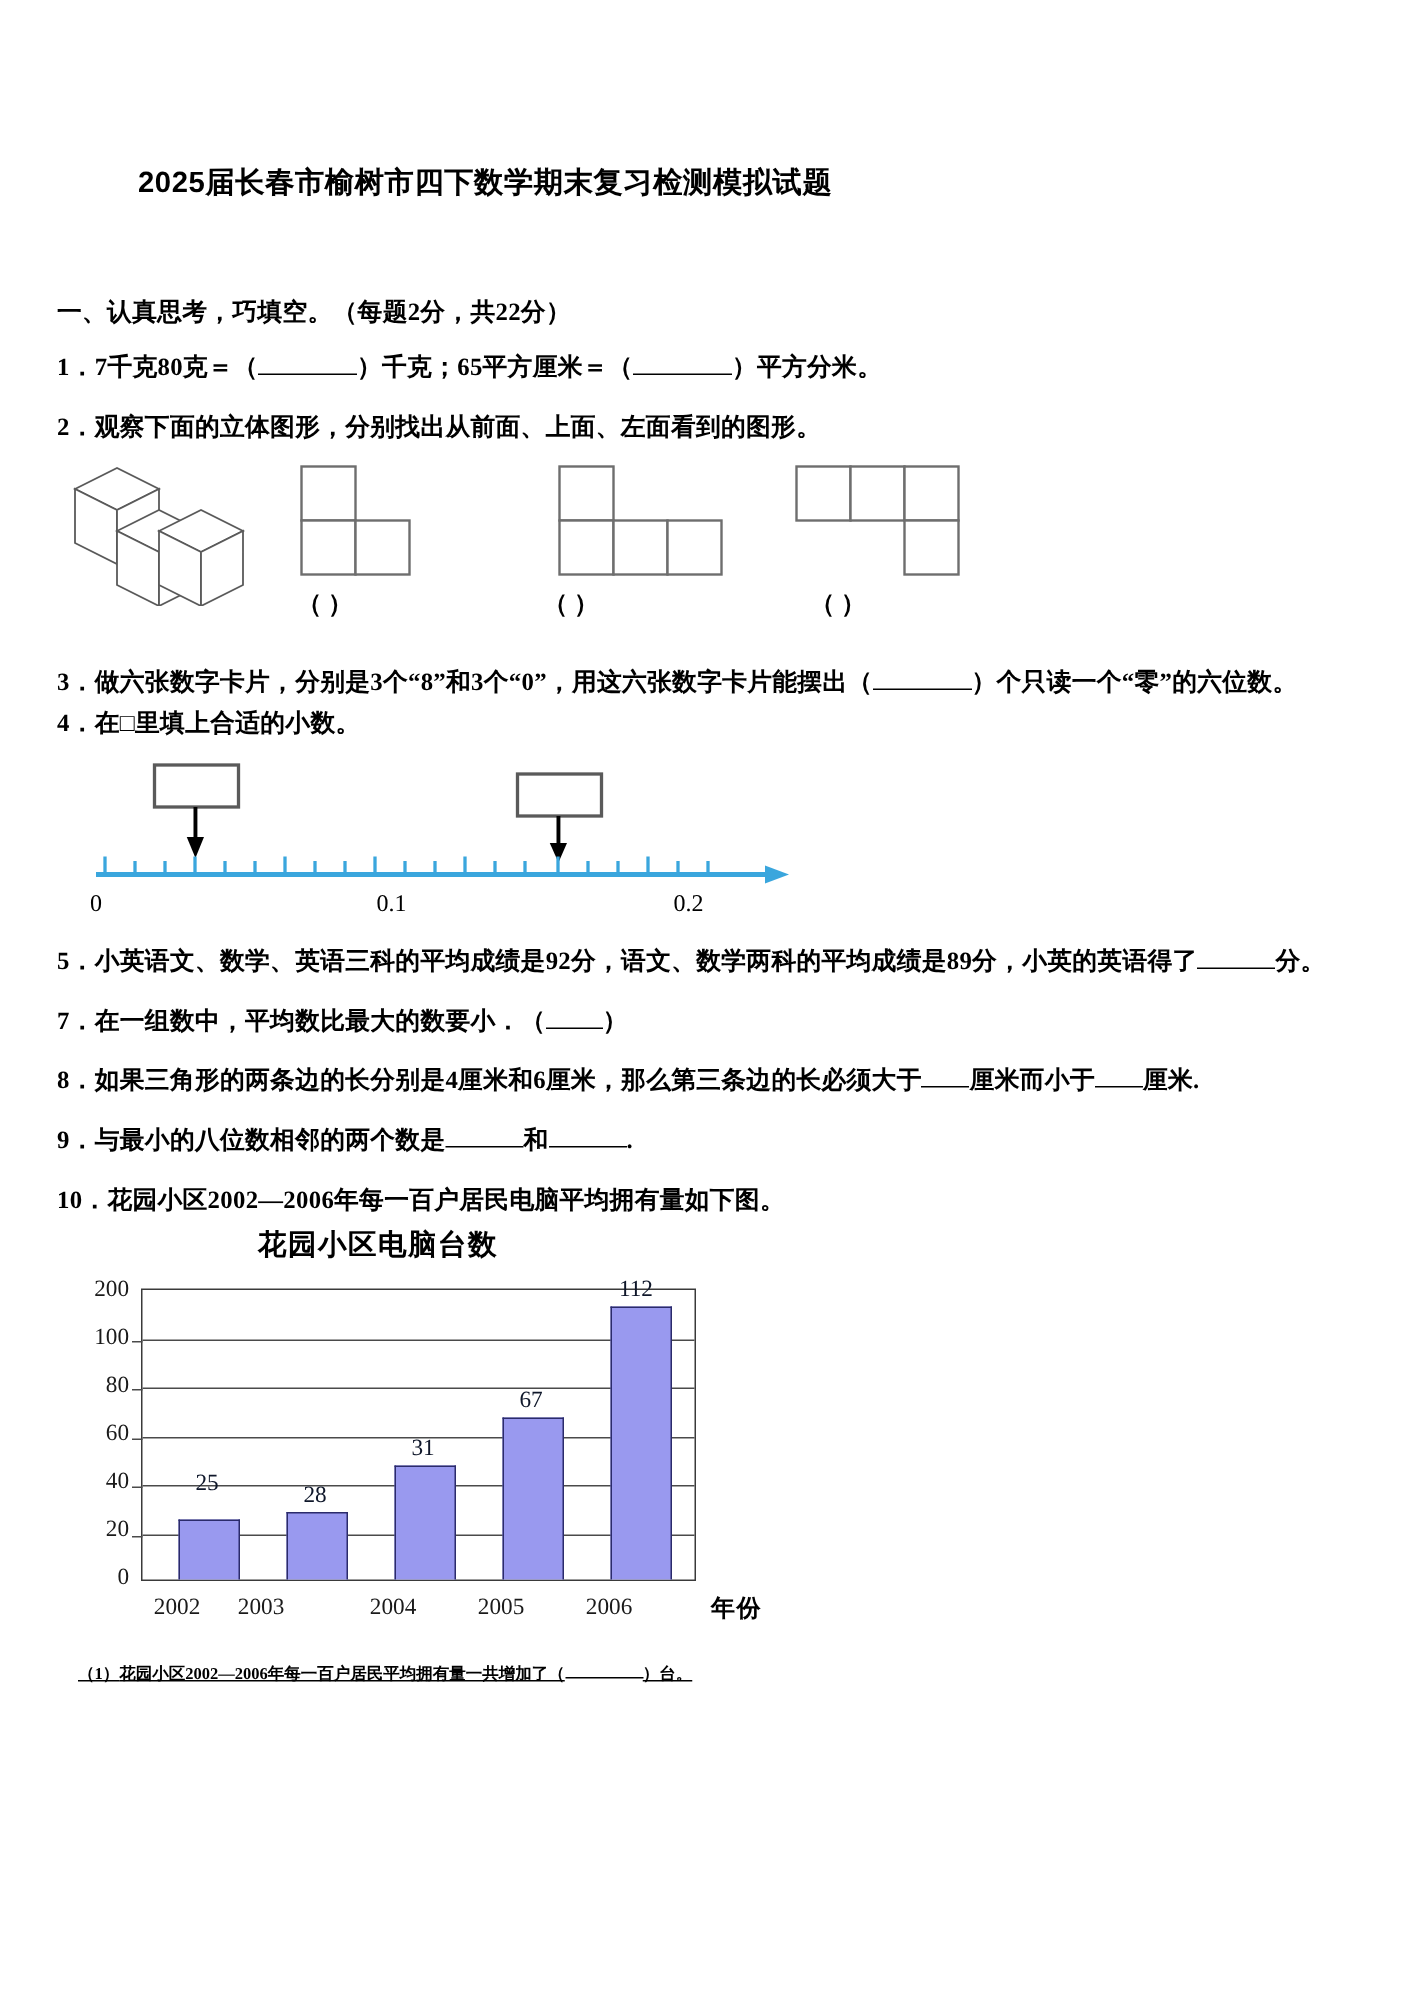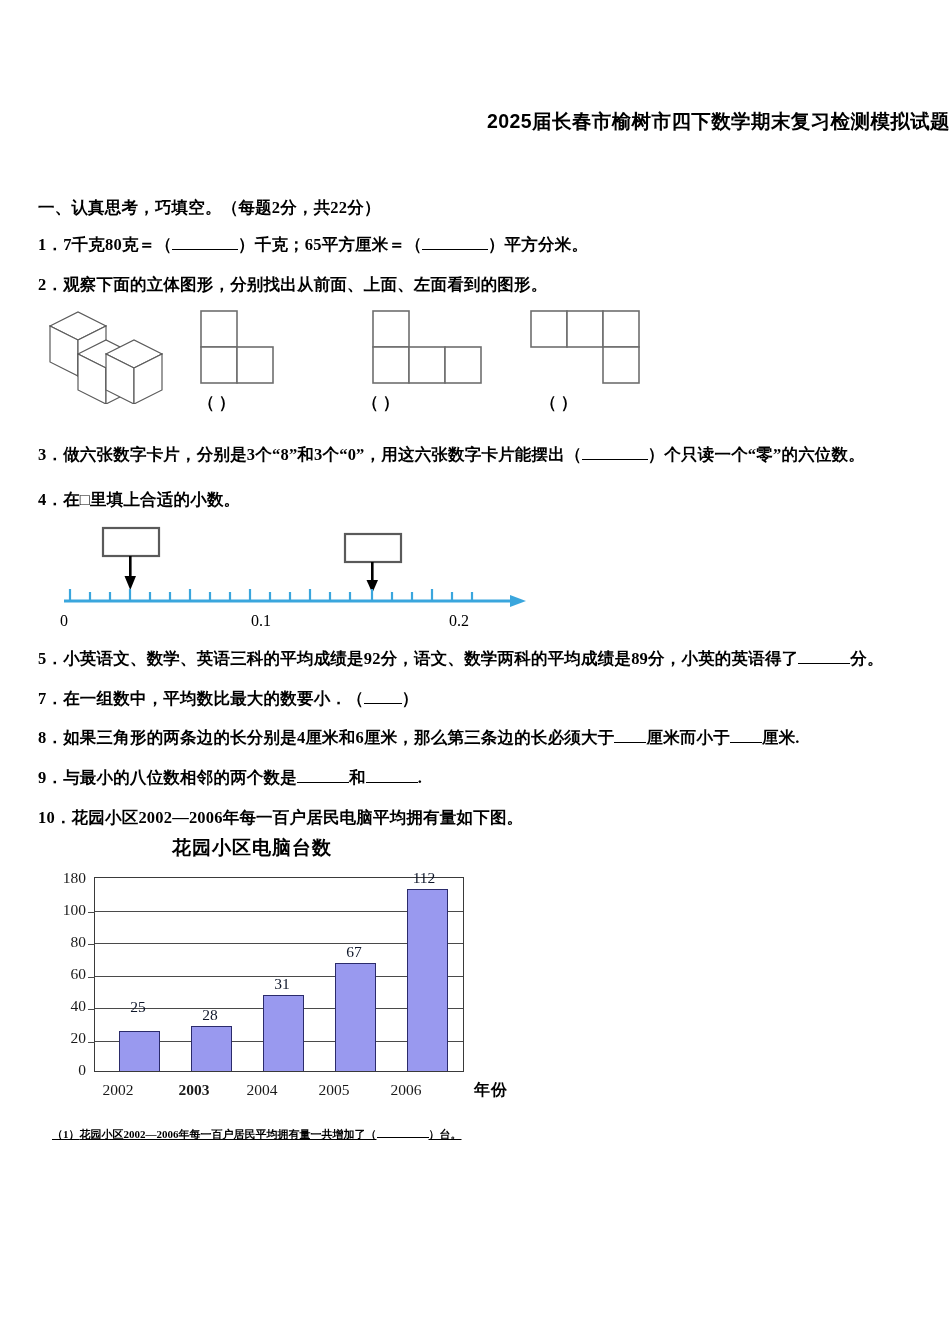--- a/index.html
+++ b/index.html
@@ -16,27 +16,27 @@
     overflow: hidden;
   }
   .page {
     position: relative;
     width: 950px;
     height: 1344px;
     padding: 0;
     box-sizing: border-box;
   }
   .title {
-    text-align: right;
+    text-align: left;
     font-family: "Liberation Sans", "DejaVu Sans", sans-serif;
     font-weight: bold;
     font-size: 19.5px;
     letter-spacing: 0.4px;
     margin: 0;
-    padding: 108px 0 0 116px;
+    padding: 108px 0 0 92px;
   }
   .section-head {
     font-size: 16.5px;
     font-weight: bold;
     padding: 0 0 0 38px;
     margin-top: 62px;
     letter-spacing: 0.2px;
   }
   .q {
     font-size: 16.5px;
@@ -241,21 +241,21 @@
       </svg>
     </div>
     <div class="paren" style="left:540px; top:84px;">（          ）</div>
 
   </div>
 
   <div class="q" style="margin-top:22px;">
     <span>3．</span><span>做六张数字卡片，分别是3个“8”和3个“0”，用这六张数字卡片能摆出（</span><u class="fill f9"></u><span>）个只读一个“零”的六位数。</span>
   </div>
 
-  <div class="q" style="margin-top:18px;">
+  <div class="q" style="margin-top:0;">
     <span>4．</span><span>在□里填上合适的小数。</span>
   </div>
 
   <div class="numline-wrap">
     <svg width="470" height="120" viewBox="0 0 470 120" style="position:absolute; left:60px; top:0;">
 
       <g>
         <rect x="43" y="8" width="56" height="28" fill="#ffffff" stroke="#5a5a5a" stroke-width="2.2"></rect>
       </g>
       <g>
@@ -322,21 +322,21 @@
     <span>9．</span><span>与最小的八位数相邻的两个数是</span><u class="fill f7"></u><span>和</span><u class="fill f7"></u><span>.</span>
   </div>
 
   <div class="q">
     <span>10．</span><span>花园小区2002—2006年每一百户居民电脑平均拥有量如下图。</span>
   </div>
 
   <div class="chart-block">
     <div class="chart-title">花园小区电脑台数</div>
 
-    <div class="ytick" style="top:34px;">180</div>
+    <div class="ytick" style="top:34px;">200</div>
     <div class="ytick" style="top:66px;">100</div>
     <div class="ytick" style="top:98px;">80</div>
     <div class="ytick" style="top:130px;">60</div>
     <div class="ytick" style="top:162px;">40</div>
     <div class="ytick" style="top:194px;">20</div>
     <div class="ytick" style="top:226px;">0</div>
 
     <div class="plot">
 
       <div class="gridline" style="top:32.5px;">
@@ -362,21 +362,21 @@
       <div class="bar" style="left:312px; height:182px;"></div>
     </div>
 
     <div class="bar-label" style="left:114px; top:163px;">25</div>
     <div class="bar-label" style="left:186px; top:171px;">28</div>
     <div class="bar-label" style="left:258px; top:140px;">31</div>
     <div class="bar-label" style="left:330px; top:108px;">67</div>
     <div class="bar-label" style="left:400px; top:34px;">112</div>
 
     <div class="xtick" style="left:88px;">2002</div>
-    <div class="xtick" style="left:164px;font-weight:bold;">2003</div>
+    <div class="xtick" style="left:144px;">2003</div>
     <div class="xtick" style="left:232px;">2004</div>
     <div class="xtick" style="left:304px;">2005</div>
     <div class="xtick" style="left:376px;">2006</div>
 
     <div class="xaxis-name">年份</div>
   </div>
 
   <div class="q-sub">
     <span>（1）</span><span>花园小区2002—2006年每一百户居民平均拥有量一共增加了（</span><u class="fill f7"></u><span>）台。</span>
   </div>

